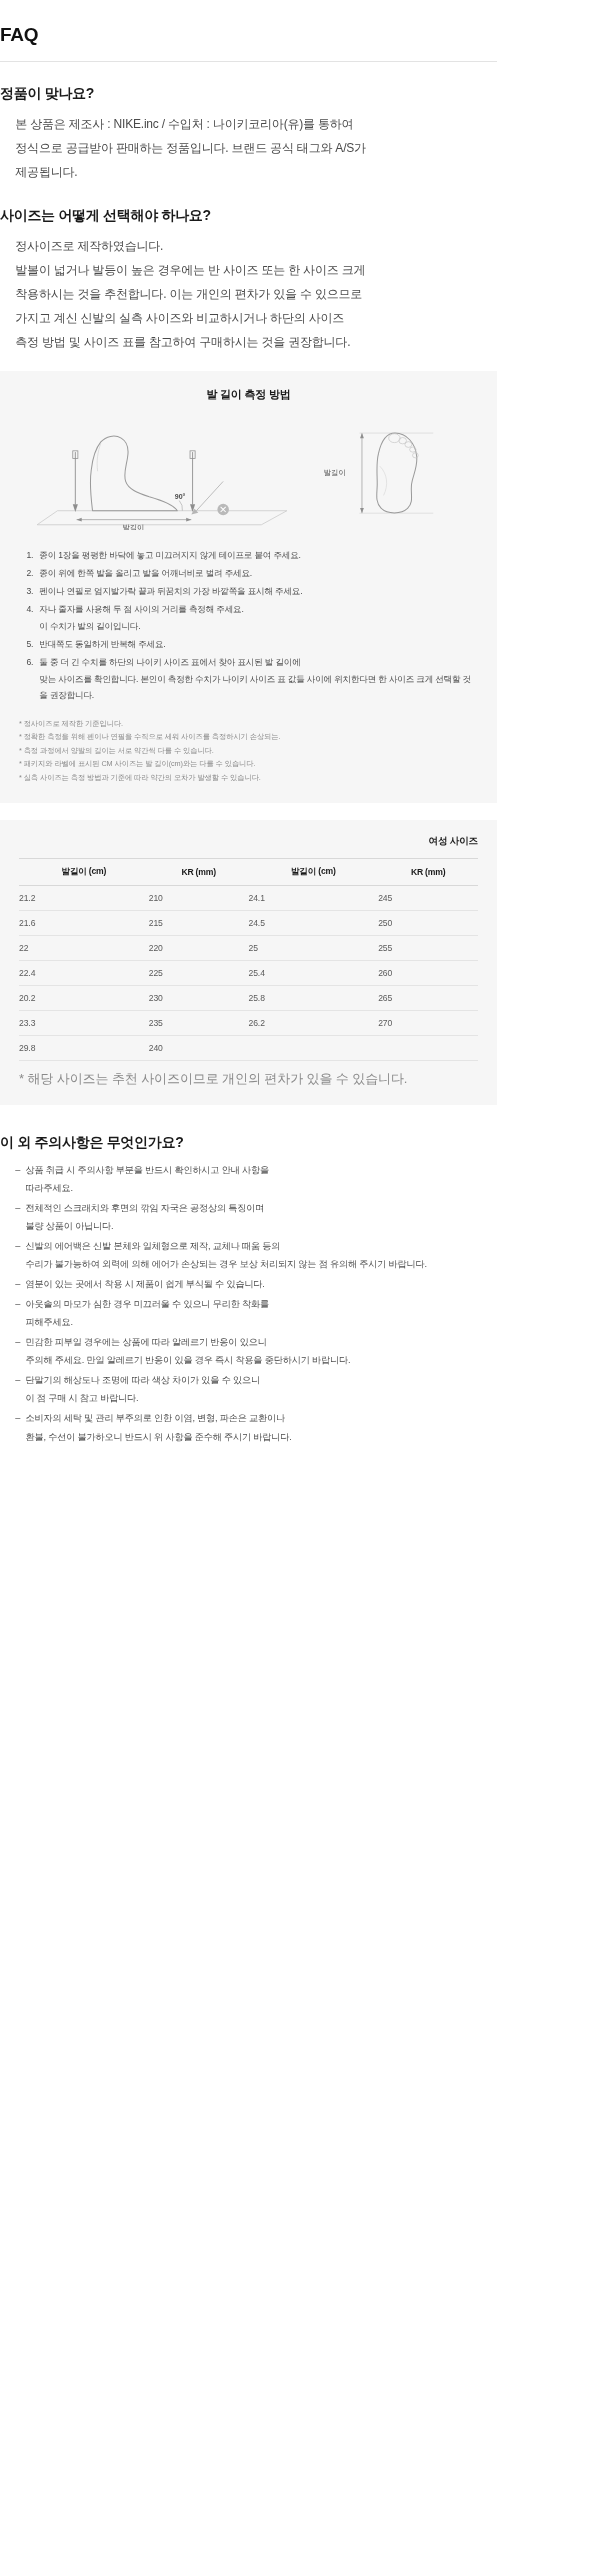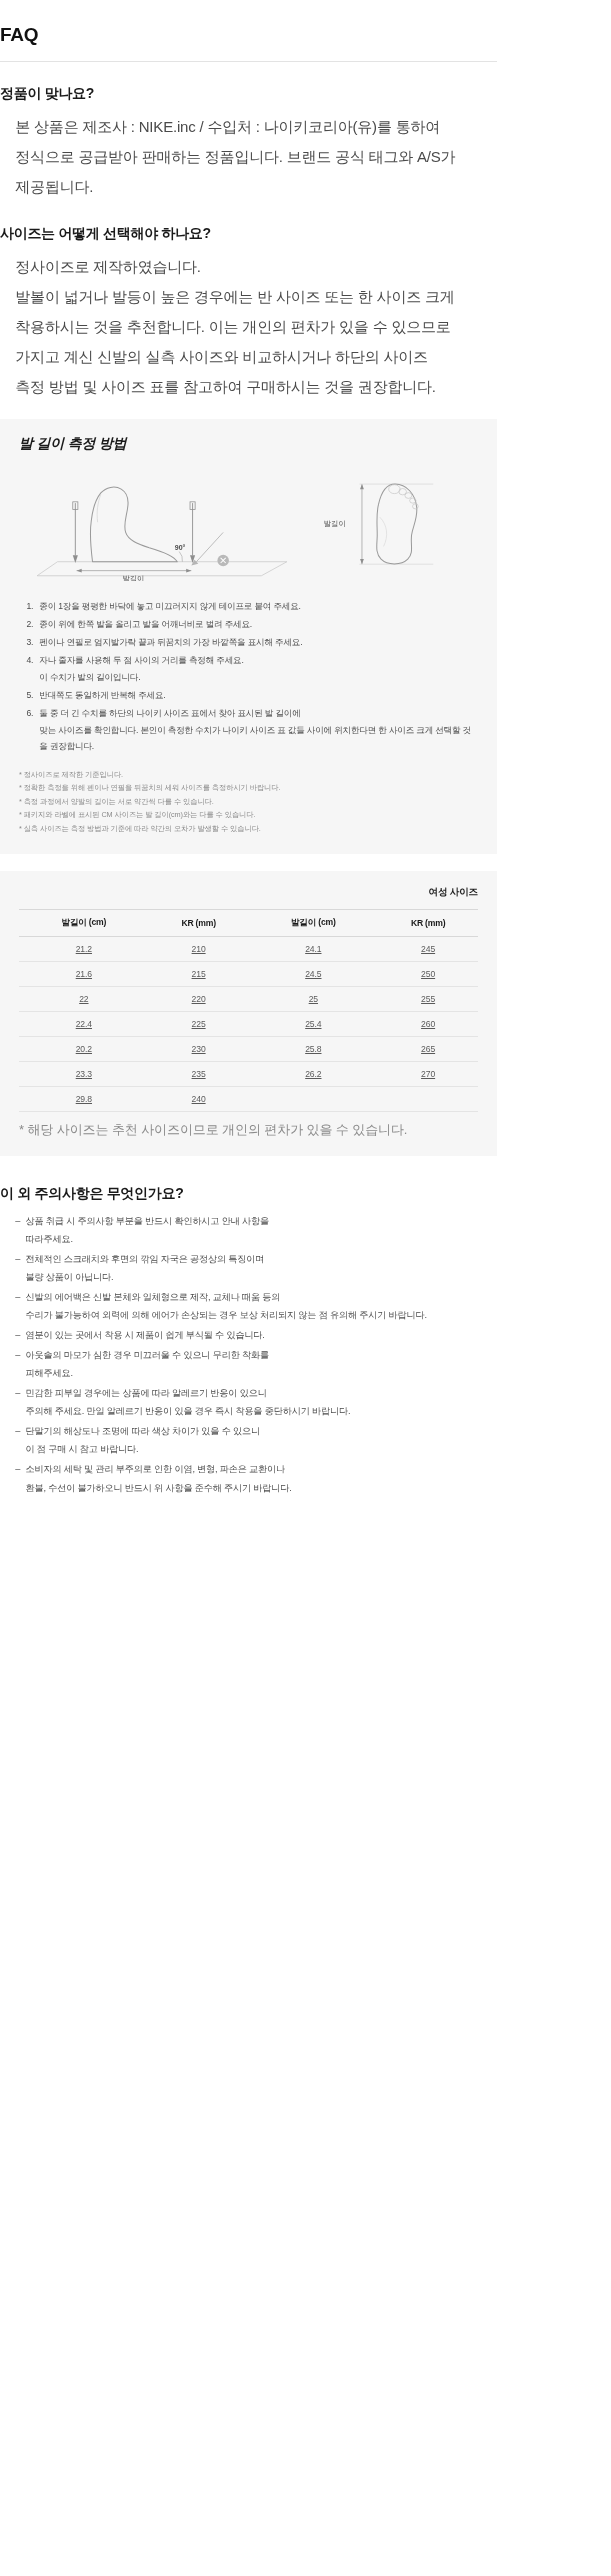--- a/index.html
+++ b/index.html
@@ -34,42 +34,42 @@
   }
   .q-block { margin-top: 23px; }
   .question {
     font-size: 14px;
     font-weight: 700;
     color: #1a1a1a;
     letter-spacing: -0.3px;
     margin: 0 0 9px 0;
   }
   .answer {
-    font-size: 15px;
+    font-size: 12px;
     line-height: 2.0;
     color: #4a4a4a;
     letter-spacing: -0.2px;
     margin: 0 0 0 15.3px;
     font-weight: 400;
   }
   .answer p { margin: 0; }
 
   
   .panel {
     margin-top: 16.6px;
     background: #f6f6f6;
     padding: 16.6px 19px 19px 19px;
   }
   .panel-title {
-    font-size: 14px;
+    text-align: center;
+    font-size: 11px;
     font-weight: 700;
     color: #1a1a1a;
     margin: 0 0 12.7px 0;
     letter-spacing: -0.2px;
-    font-style: italic;
   }
   .diagram {
     display: flex;
     justify-content: center;
     align-items: center;
     gap: 0px;
     margin-bottom: 16.6px;
   }
   .diagram svg { display: block; }
 
@@ -118,24 +118,23 @@
     font-weight: 700;
     color: #1a1a1a;
     padding: 6.4px 0 7.6px 0;
     border-bottom: 0.6px solid #d8d8d8;
     border-top: 0.6px solid #d8d8d8;
     text-align: center;
     letter-spacing: -0.2px;
   }
   table.size-table td {
     padding: 7px 0;
-    text-align: center;
+    text-align: left;
     border-bottom: 0.6px solid #e4e4e4;
     letter-spacing: -0.1px;
-    text-decoration: underline;
   }
   table.size-table tr:last-child td { border-bottom: 0.6px solid #e4e4e4; }
   .size-note {
     margin-top: 9px;
     font-size: 13px;
     color: #8a8a8a;
     letter-spacing: -0.1px;
   }
 
   
@@ -267,21 +266,21 @@
           <span>반대쪽도 동일하게 반복해 주세요.</span>
         </li>
         <li>
           <span>둘 중 더 긴 수치를 하단의 나이키 사이즈 표에서 찾아 표시된 발 길이에</span>
           <span class="sub">맞는 사이즈를 확인합니다. 본인이 측정한 수치가 나이키 사이즈 표 값들 사이에 위치한다면 한 사이즈 크게 선택할 것을 권장합니다.</span>
         </li>
       </ol>
 
       <div class="notes">
         <div>* 정사이즈로 제작한 기준입니다.</div>
-        <div>* 정확한 측정을 위해 펜이나 연필을 뒤꿈치의 세워 사이즈를 측정하시기 바랍니다.</div>
+        <div>* 정확한 측정을 위해 펜이나 연필을 수직으로 세워 사이즈를 측정하시기 손상되는.</div>
         <div>* 측정 과정에서 양발의 길이는 서로 약간씩 다를 수 있습니다.</div>
         <div>* 패키지와 라벨에 표시된 CM 사이즈는 발 길이(cm)와는 다를 수 있습니다.</div>
         <div>* 실측 사이즈는 측정 방법과 기준에 따라 약간의 오차가 발생할 수 있습니다.</div>
       </div>
     </div>
 
     <div class="size-panel">
       <div class="size-title">여성 사이즈</div>
       <table class="size-table">
         <thead>

